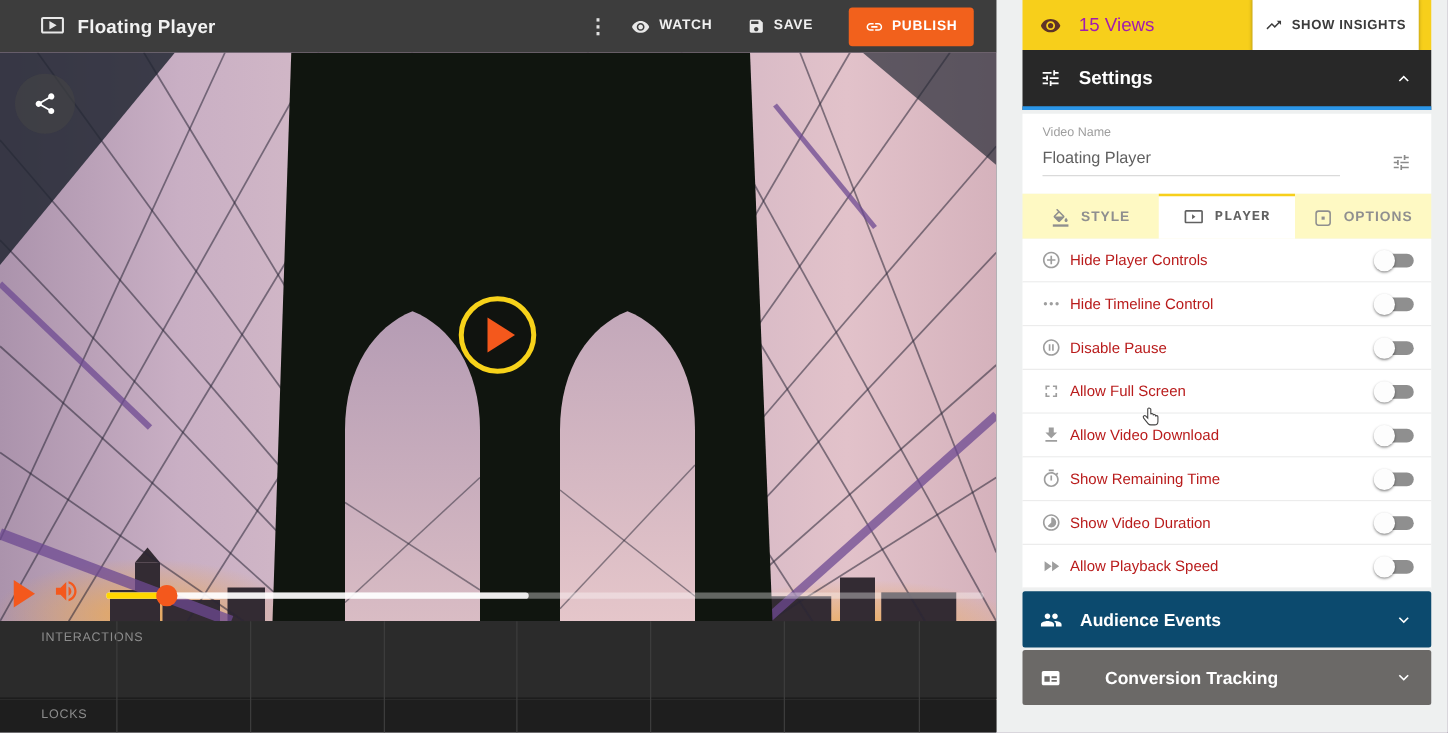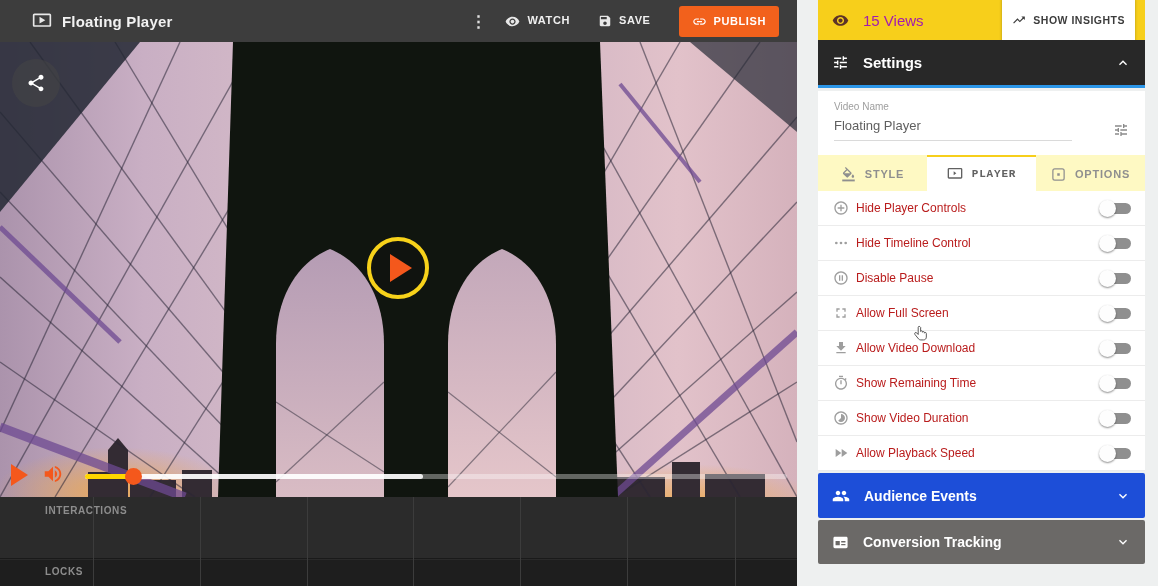--- a/index.html
+++ b/index.html
@@ -28,21 +28,21 @@
   .ctrl-vol { position:absolute; left:42px; bottom:8px; cursor:pointer; }
   .progress { position:absolute; left:85px; bottom:18px; width:702px; height:5px; border-radius:3px; background:rgba(255,255,255,.35); cursor:pointer; }
   .prog-buffer { position:absolute; left:0; top:0; height:5px; width:338px; border-radius:3px; background:rgba(255,255,255,.88); }
   .prog-fill { position:absolute; left:0; top:0; height:5px; width:48px; border-radius:3px 0 0 3px; background:#ffd600; }
   .prog-knob { position:absolute; left:40px; top:-6px; width:17px; height:17px; border-radius:50%; background:#f4581c; cursor:grab; }
 
   
   .timeline { position:absolute; left:0; top:497px; width:797px; height:89px; background:#2a2a2a; }
   .tl-row1 { position:absolute; left:0; top:0; width:797px; height:62px; background:#2b2b2b; border-bottom:1px solid #1a1a1a; }
   .tl-row2 { position:absolute; left:0; top:63px; width:797px; height:26px; background:#1e1e1e; }
-  .tl-label { position:absolute; left:24px; color:#8d8d8d; font-size:10px; font-weight:bold; letter-spacing:.6px;padding-left:21px; }
+  .tl-label { position:absolute; left:12px; color:#8d8d8d; font-size:10px; font-weight:normal; letter-spacing:.6px;padding-left:21px; }
   .tl-grid-line { position:absolute; top:0; width:1px; height:89px; background:#3c3c3c; }
 
   
   .sidebar { position:absolute; left:818px; top:0; width:327px; height:586px; }
   .views-bar { position:absolute; left:0; top:0; width:327px; height:40px; background:#f7cf1b; display:flex; align-items:center; padding:0 10px 0 14px; }
   .views-label { color:#a21caf; font-size:15px; margin-left:14px; }
   .insights-btn { margin-left:auto; display:flex; align-items:center; background:#fff; border:none; border-radius:3px; box-shadow:0 1px 3px rgba(0,0,0,.3); padding:16px 10px; font-size:10.5px; font-weight:bold; letter-spacing:.5px; color:#3c3c3c; cursor:pointer; }
   .insights-btn svg { margin-right:7px; }
 
   .settings-hdr { position:absolute; left:0; top:40px; width:327px; height:48px; background:#282828; border-bottom:3px solid #2b96e8; display:flex; align-items:center; padding:0 14px; cursor:pointer; }
@@ -63,22 +63,22 @@
   .toggle-rows { position:absolute; left:0; top:191px; width:327px; }
   .t-row { height:35px; background:#fff; border-bottom:1px solid #ececec; display:flex; align-items:center; padding:0 14px; }
   .t-row .t-icon { width:17px; height:17px; flex:0 0 auto; display:flex; align-items:center; justify-content:center; }
   .t-label { color:#b91c1c; font-size:12px; margin-left:7px; }
   .switch { margin-left:auto; position:relative; width:32px; height:17px; cursor:pointer; }
   .switch .track { position:absolute; right:0; top:3px; width:26px; height:11px; border-radius:6px; background:#8f8f8f; }
   .switch .knob { position:absolute; left:0; top:0; width:17px; height:17px; border-radius:50%; background:#fdfdfd; box-shadow:0 1px 2px rgba(0,0,0,.45); }
 
   .section-hdr { position:absolute; left:0; width:327px; height:45px; display:flex; align-items:center; padding:0 14px; cursor:pointer; border-radius:2px; }
   .section-hdr .hdr-label { color:#fff; font-size:14px; font-weight:600; margin-left:14px; }
-  .hdr-audience { top:473px; background:#1d4ed8; }
-  .hdr-conversion { top:520px; background:#6b6967; height:44px; }
+  .hdr-audience { top:473px; background:#0c4a6e; }
+  .hdr-conversion { top:520px; background:#6b6967; height:44px;gap:21px; }
 
   .cursor { position:absolute; left:912px; top:325px; pointer-events:none; z-index:50; }
 </style>
 </head>
 <body>
 
 <div id="app">
 
   <div class="left-panel">
 

